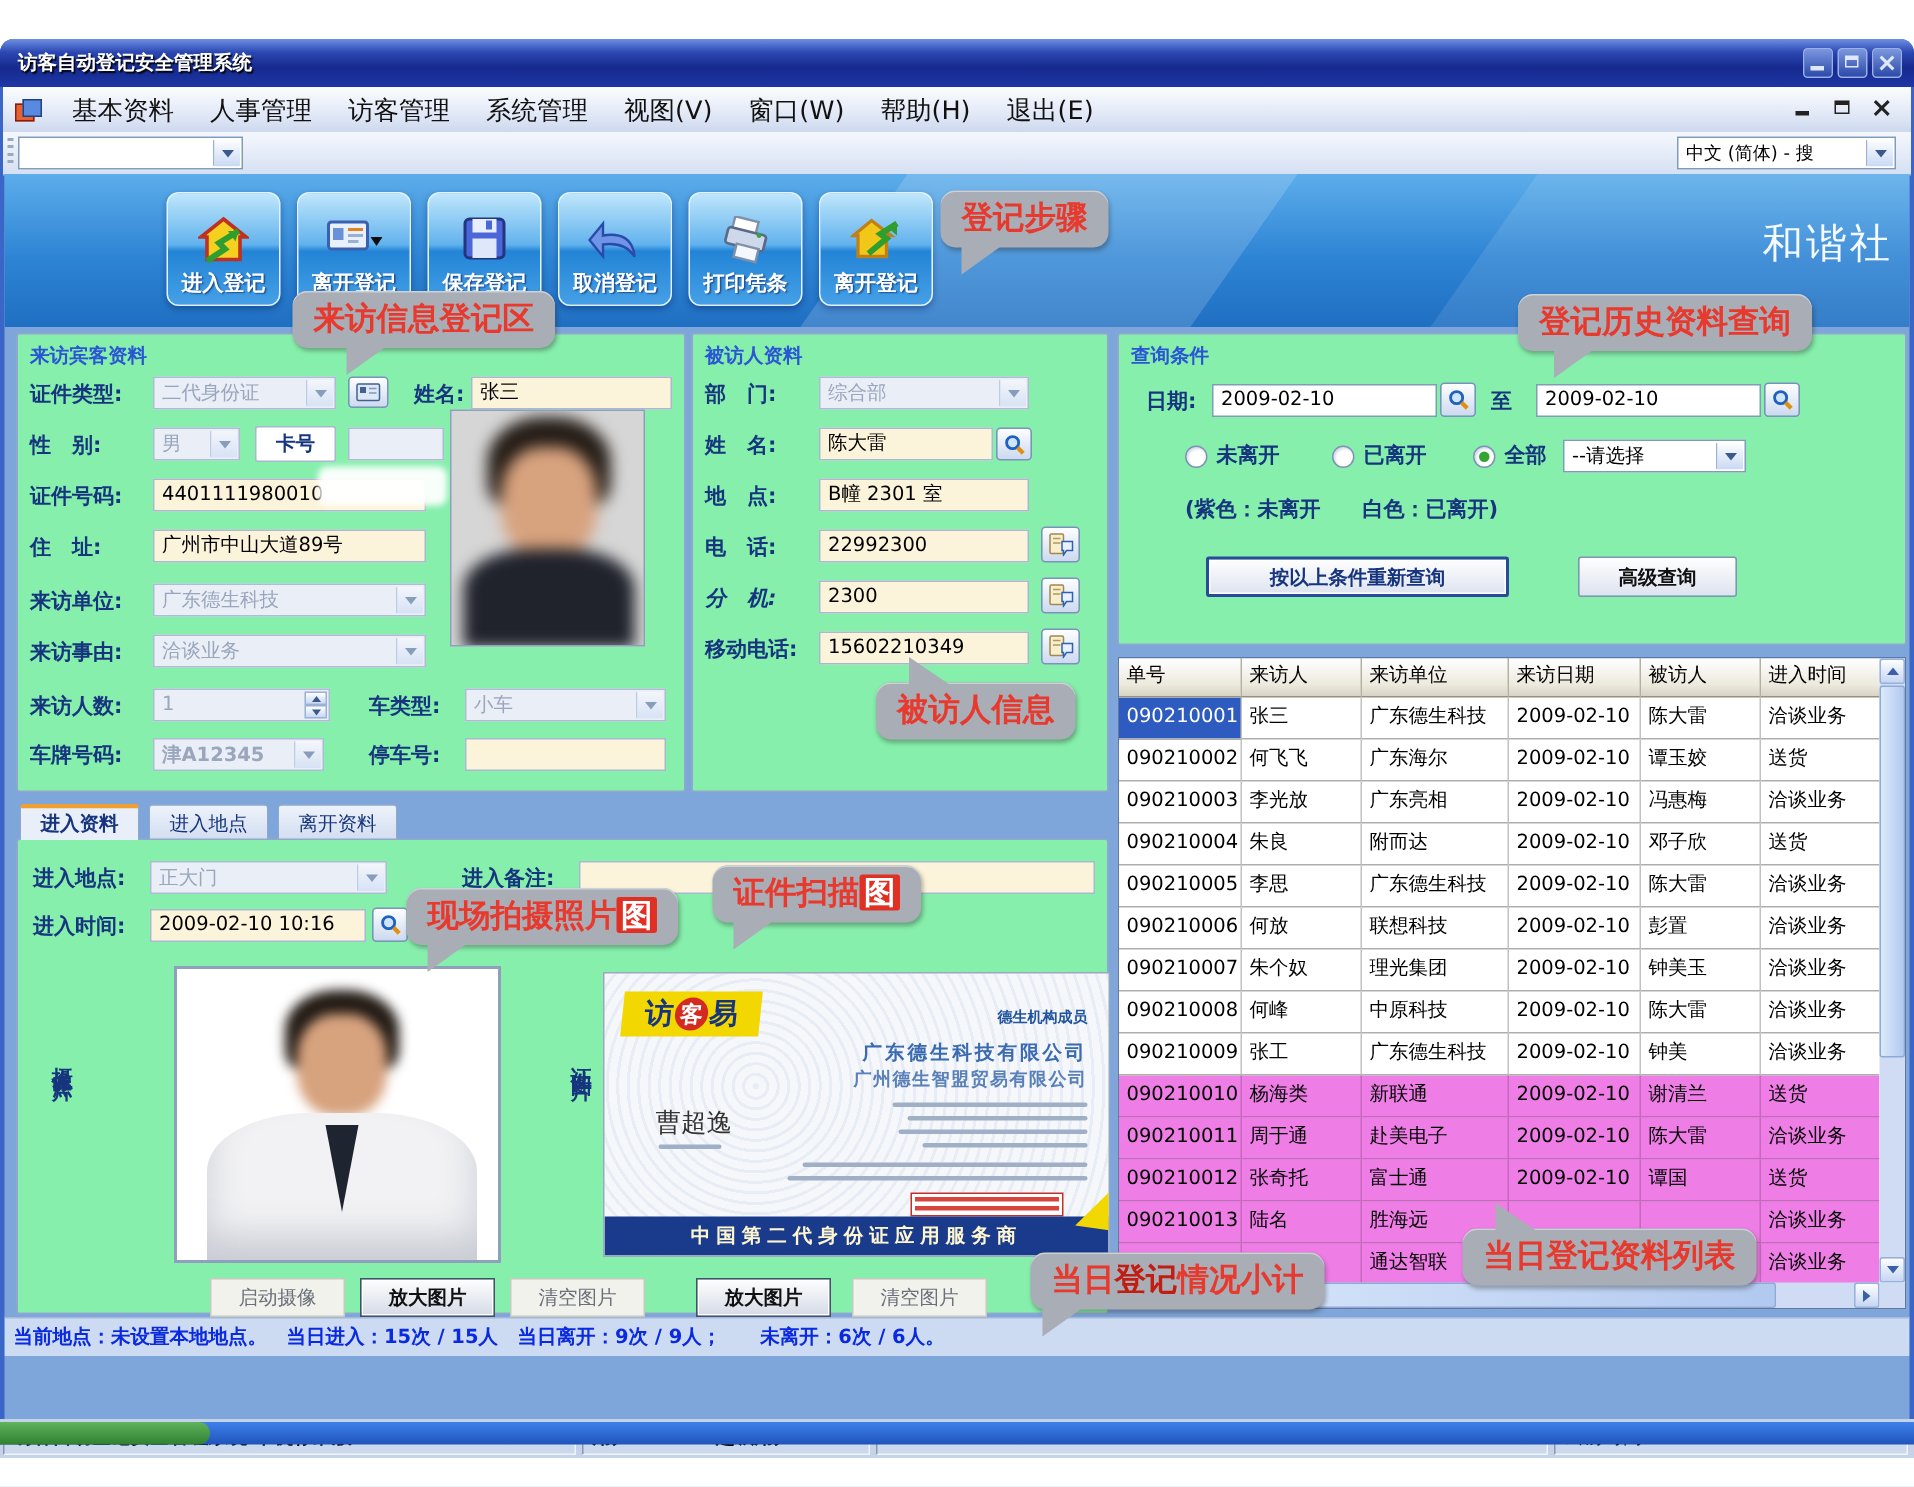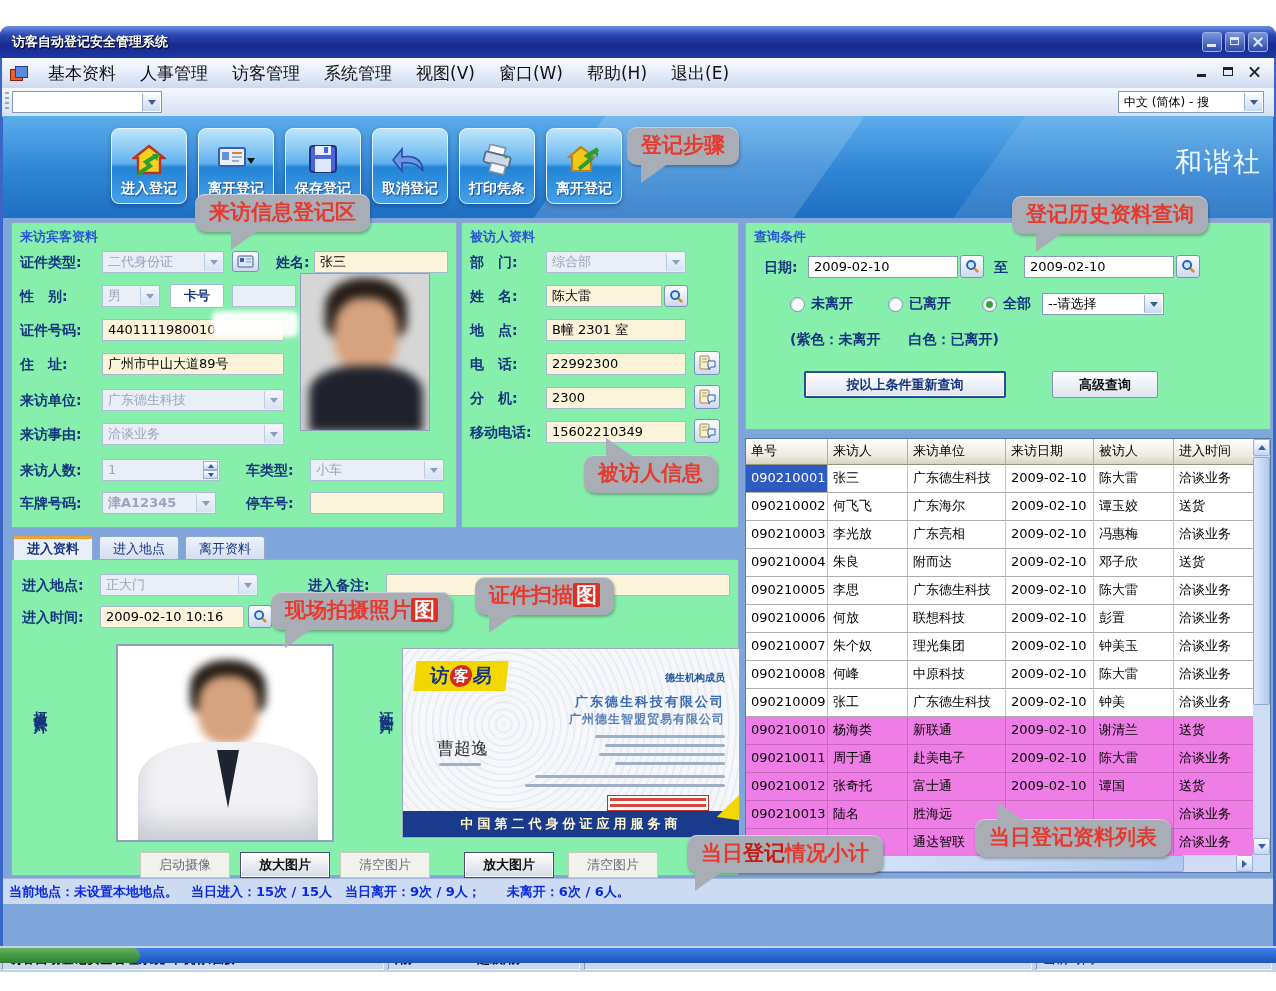--- a/index.html
+++ b/index.html
@@ -434,21 +434,21 @@
         <span class="tfield" style="left:84px;top:130px;width:140px;">22992300</span>
         <span class="iconbtn" style="left:232px;top:128px;width:26px;height:24px;">
           <svg width="17" height="16" viewBox="0 0 17 16">
               <rect x="1" y="1" width="9" height="13" rx="1" fill="#f8eecb" stroke="#a08850"></rect>
               <line x1="3" y1="4" x2="8" y2="4" stroke="#b09860"></line>
               <line x1="3" y1="7" x2="8" y2="7" stroke="#b09860"></line>
               <path d="M9 6 h7 v6 h-4 l-2 3 v-3 h-1 z" fill="#e8f2ff" stroke="#3060b0"></path>
             </svg>
         </span>
 
-        <span class="flabel" style="left:8px;top:167px;">分　机:</span>
+        <span class="flabel" style="left:8px;top:167px;font-style:italic;">分　机:</span>
         <span class="tfield" style="left:84px;top:164px;width:140px;">2300</span>
         <span class="iconbtn" style="left:232px;top:162px;width:26px;height:24px;">
           <svg width="17" height="16" viewBox="0 0 17 16">
               <rect x="1" y="1" width="9" height="13" rx="1" fill="#f8eecb" stroke="#a08850"></rect>
               <line x1="3" y1="4" x2="8" y2="4" stroke="#b09860"></line>
               <line x1="3" y1="7" x2="8" y2="7" stroke="#b09860"></line>
               <path d="M9 6 h7 v6 h-4 l-2 3 v-3 h-1 z" fill="#e8f2ff" stroke="#3060b0"></path>
             </svg>
         </span>
 

